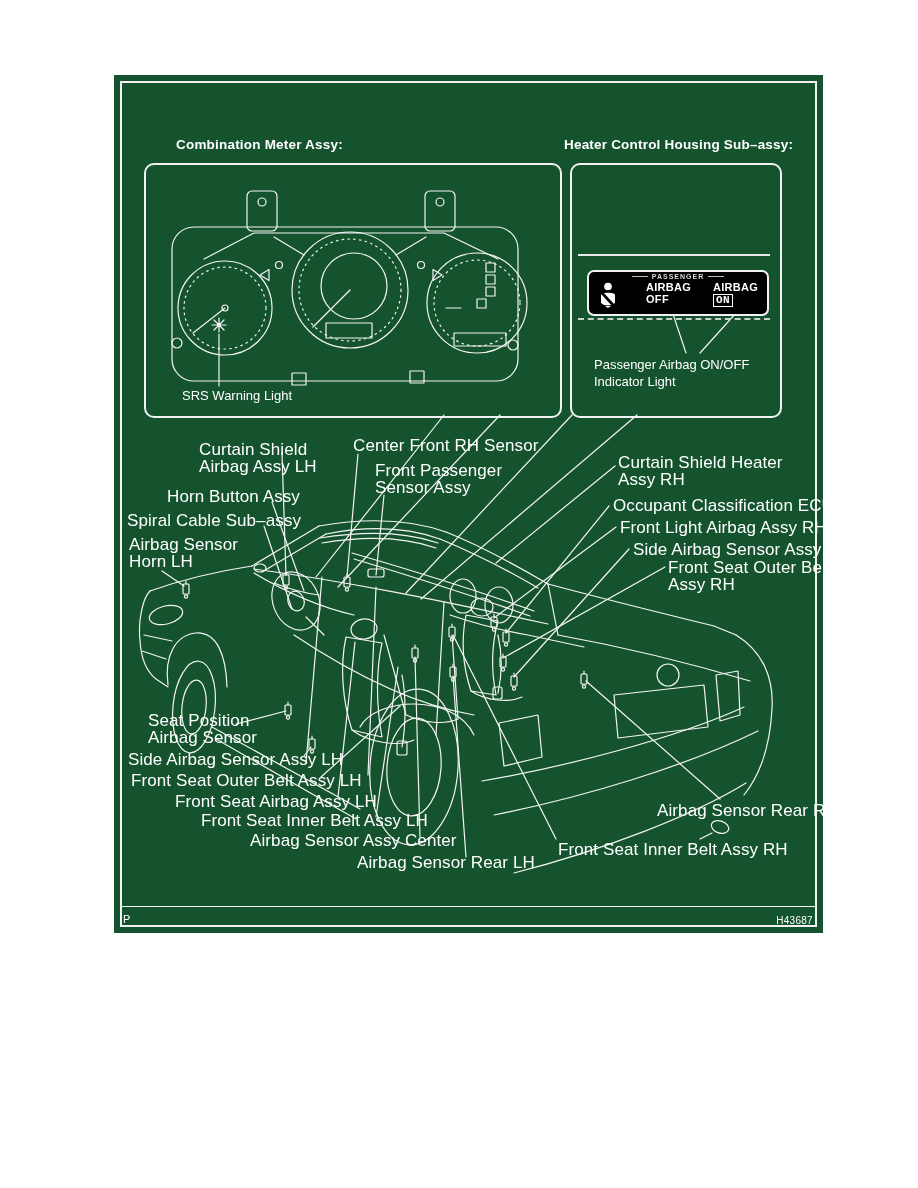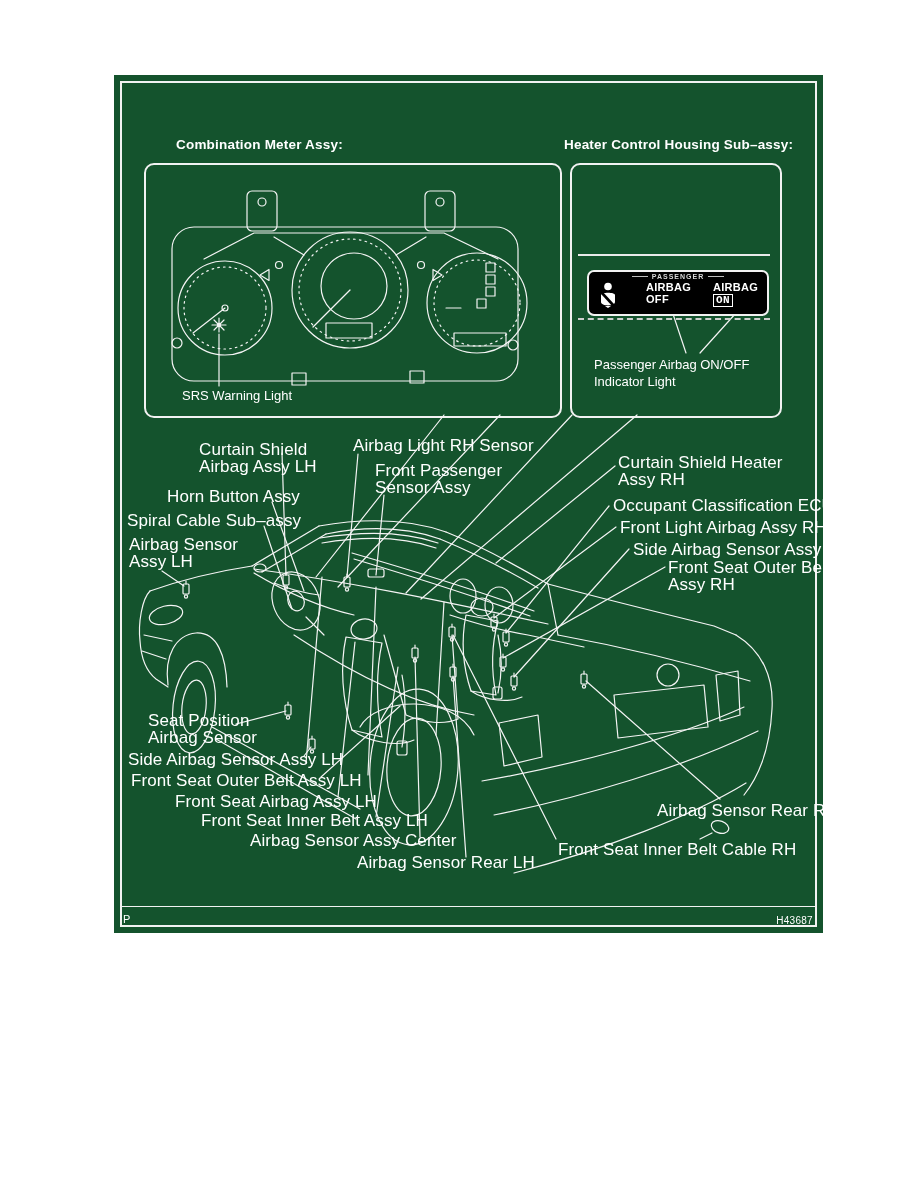--- a/index.html
+++ b/index.html
@@ -253,35 +253,35 @@
     <div class="callout" style="left:480px;top:281px">
       <span style="display:block">Passenger Airbag ON/OFF</span>
       <span style="display:block">Indicator Light</span>
     </div>
 
     <div class="lbl" style="left:85px;top:366px">
       <span>Curtain Shield</span>
       <span>Airbag Assy LH</span>
     </div>
     <div class="lbl" style="left:239px;top:362px">
-      <span>Airbag Light RH Sensor</span>
+      <span>Center Front RH Sensor</span>
     </div>
     <div class="lbl" style="left:261px;top:387px">
       <span>Front Passenger</span>
       <span>Sensor Assy</span>
     </div>
     <div class="lbl" style="left:53px;top:413px">
       <span>Horn Button Assy</span>
     </div>
     <div class="lbl" style="left:13px;top:437px">
       <span>Spiral Cable Sub–assy</span>
     </div>
     <div class="lbl" style="left:15px;top:461px">
       <span>Airbag Sensor</span>
-      <span>Assy LH</span>
+      <span>Horn LH</span>
     </div>
     <div class="lbl" style="left:504px;top:379px">
       <span>Curtain Shield Heater</span>
       <span>Assy RH</span>
     </div>
     <div class="lbl" style="left:499px;top:422px">
       <span>Occupant Classification ECU</span>
     </div>
     <div class="lbl" style="left:506px;top:444px">
       <span>Front Light Airbag Assy RH</span>
@@ -312,20 +312,20 @@
     <div class="lbl" style="left:136px;top:757px">
       <span>Airbag Sensor Assy Center</span>
     </div>
     <div class="lbl" style="left:243px;top:779px">
       <span>Airbag Sensor Rear LH</span>
     </div>
     <div class="lbl" style="left:543px;top:727px">
       <span>Airbag Sensor Rear RH</span>
     </div>
     <div class="lbl" style="left:444px;top:766px">
-      <span>Front Seat Inner Belt Cable RH</span>
+      <span>Front Seat Inner Belt Assy RH</span>
     </div>
 
     <div class="footer-line" style="left:6px;top:831px;width:697px"></div>
     <div class="footer-text" style="left:9px;top:838px">P</div>
     <div class="footer-text footer-code" style="right:10px;top:840px">H43687</div>
   </div>
 </div>
 
 </body></html>

